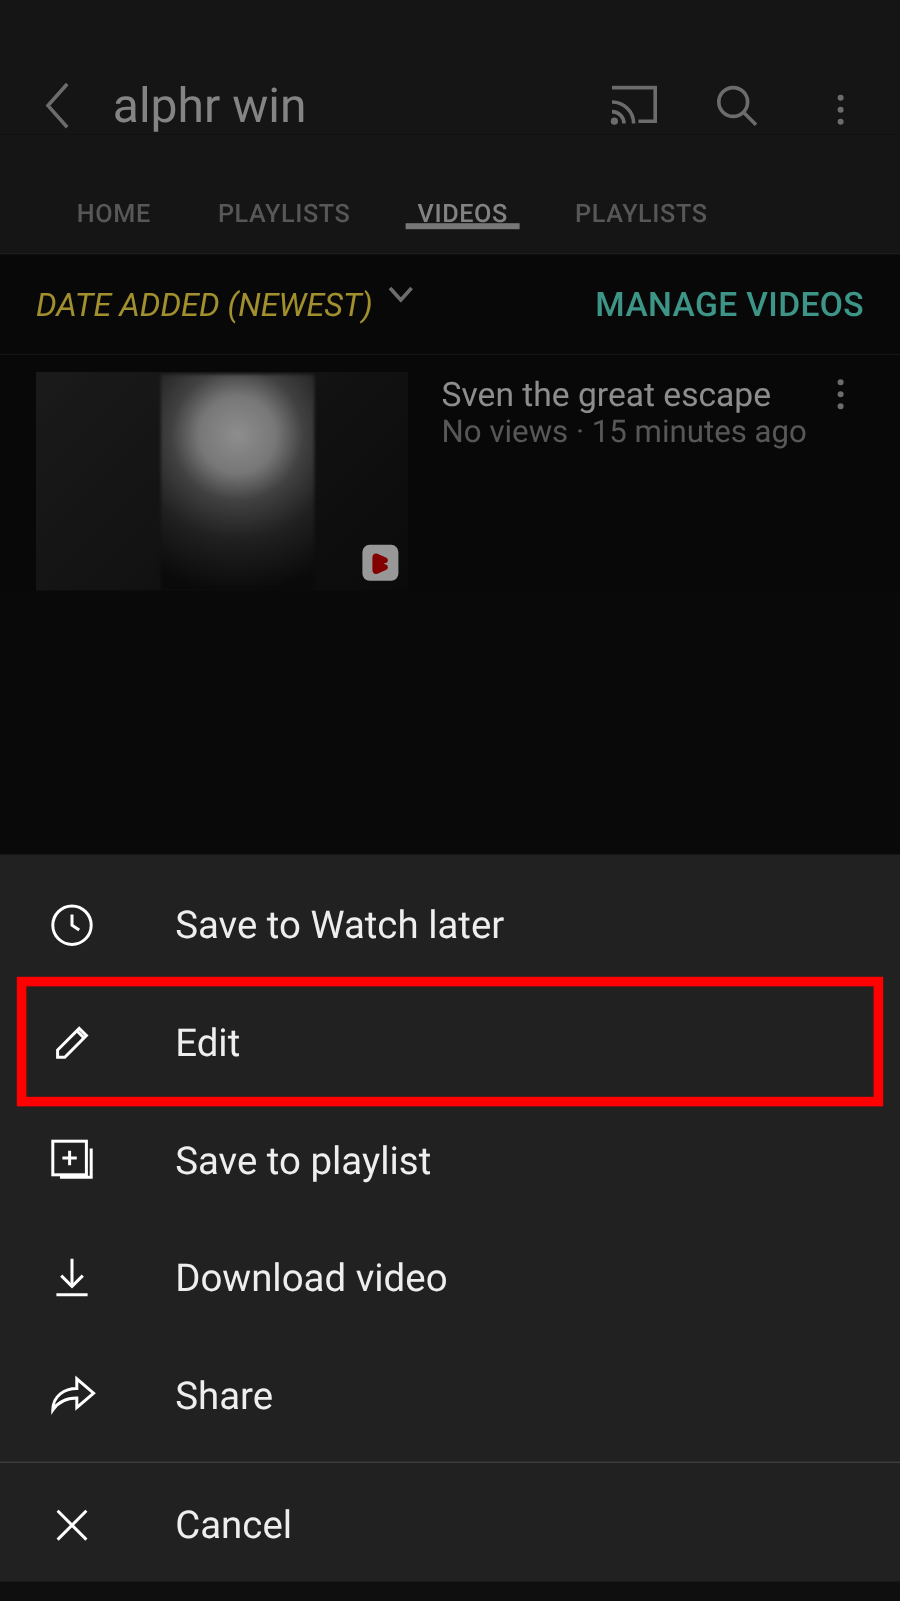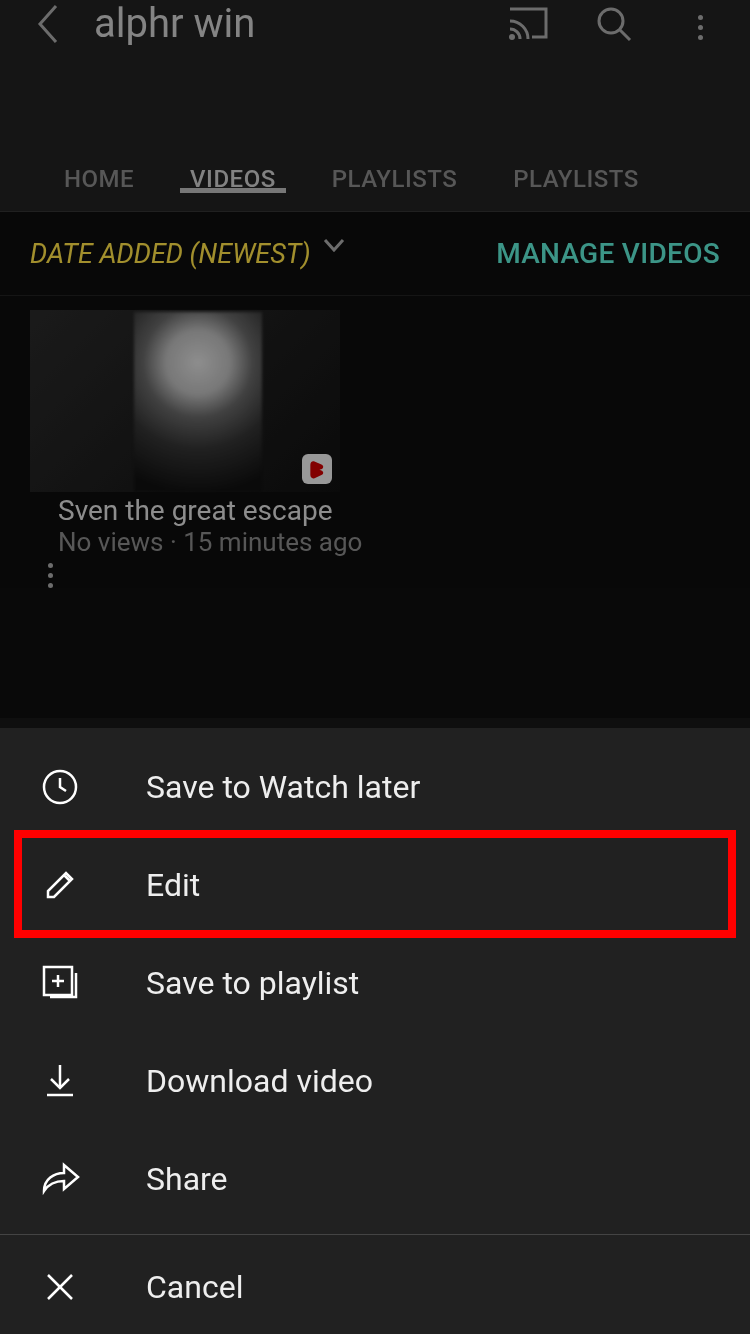--- a/index.html
+++ b/index.html
@@ -10,21 +10,21 @@
     background: #0f0f0f;
     font-family: Roboto, Arial, sans-serif;
     color: #fff;
     position: relative;
   }
 
   
   .header {
     height: 112px;
     display: flex;
-    align-items: flex-start;
+    align-items: flex-end;
     padding: 0 18px 0 24px;
     background: #212121;
     position: relative;
     z-index: 2;
   }
   .back-btn { width: 48px; height: 48px; display: flex; align-items: center; justify-content: center; }
   .channel-name {
     flex: 1;
     font-size: 40px;
     color: #cfcfcf;
@@ -40,21 +40,21 @@
     display: flex;
     align-items: center;
     padding-left: 64px;
     gap: 56px;
     background: #212121;
     border-bottom: 1px solid #333;
     position: relative;
     z-index: 2;
   }
   .tab {
-    font-size: 24px;
+    font-size: 21px;
     font-weight: 500;
     letter-spacing: 0.5px;
     color: #888;
     padding-top: 34px;
     white-space: nowrap;
     position: relative;
   }
   .tab.active { color: #ccc; }
   .tab.active::after {
     content: "";
@@ -79,21 +79,20 @@
   .sort-label { font-size: 27px; color: #fde047; display: flex; align-items: flex-start; gap: 12px; font-style: italic; }
   .manage { font-size: 28px; color: #5eead4; font-weight: 500; letter-spacing: 0.3px; }
 
   
   .video-row {
     display: flex;
     padding: 14px 30px 0 30px;
     background: #0e0e0e;
     position: relative;
     z-index: 2;
-    flex-direction: column;
   }
   .thumb {
     width: 310px;
     height: 182px;
     background: linear-gradient(135deg,#2a2a2a,#111);
     position: relative;
     flex-shrink: 0;
   }
   .thumb .dog {
     position: absolute;
@@ -121,21 +120,21 @@
   .scrim {
     position: absolute;
     top: 0; left:0; right:0; height: 718px;
     background: rgba(0,0,0,0.36);
     z-index: 6;
   }
 
   
   .sheet {
     position: absolute;
-    left: 0; right: 0; bottom: 0;
+    left: 0; right: 0; bottom: 16px;
     background: #212121;
     z-index: 10;
     padding-top: 10px;
   }
   .sheet-item {
     height: 98px;
     display: flex;
     align-items: center;
     padding-left: 40px;
     gap: 66px;
@@ -184,22 +183,22 @@
           <span></span>
           <span></span>
           <span></span>
         </div>
     </div>
   </div>
 </div>
 
 <div class="tabs">
   <div class="tab">HOME</div>
+  <div class="tab">PLAYLISTS</div>
   <div class="tab active">VIDEOS</div>
-  <div class="tab">PLAYLISTS</div>
   <div class="tab">PLAYLISTS</div>
 
 </div>
 
 <div class="sort-row">
   <div class="sort-label">
     <span>DATE ADDED (NEWEST)</span>
     <svg width="22" height="14" viewBox="0 0 22 14">
         <path d="M2 2 L11 12 L20 2" stroke="#aaa" stroke-width="3" fill="none"></path>
       </svg>

